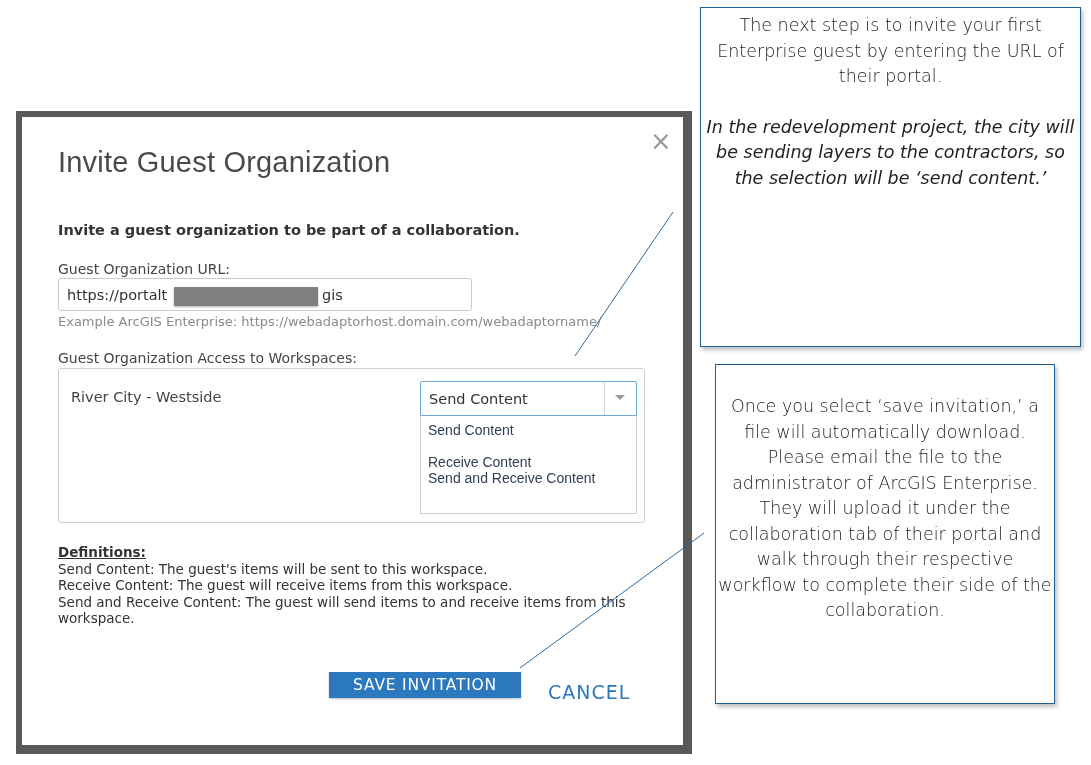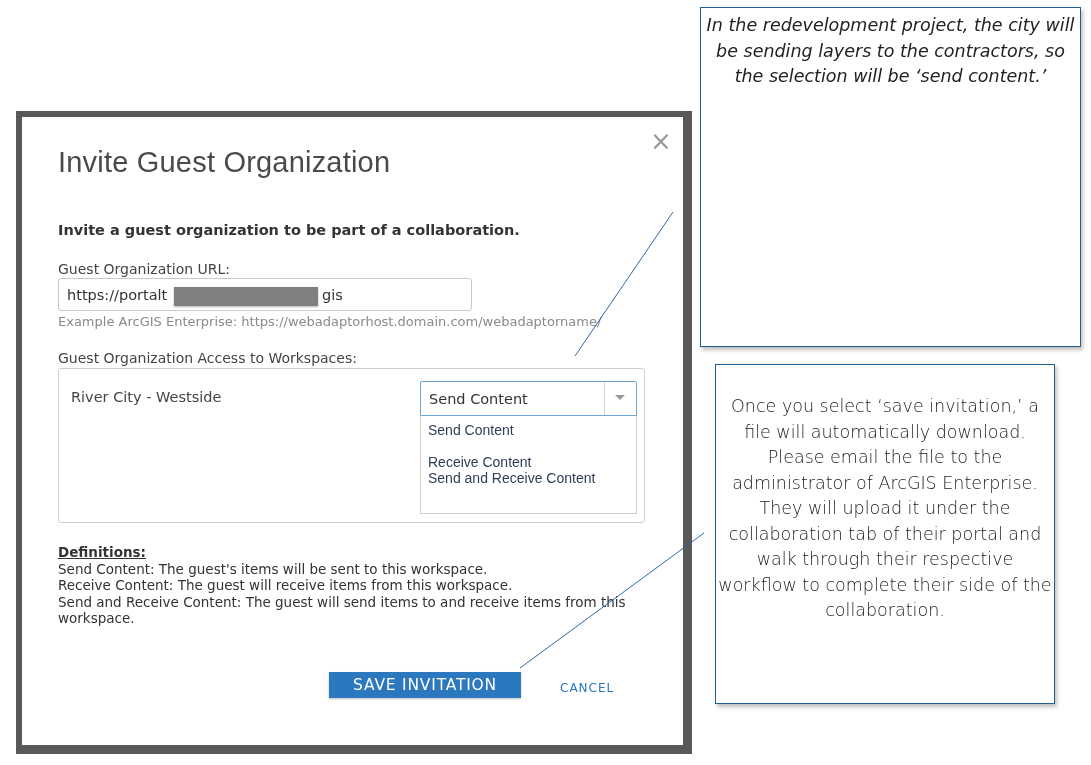--- a/index.html
+++ b/index.html
@@ -24,21 +24,21 @@
             box-sizing:border-box; background:#fff; cursor:pointer; }
   .select-val { position:absolute; left:8px; top:9px; font-size:14.5px; color:#333; }
   .select-sep { position:absolute; left:183px; top:0; width:1px; height:33px; background:#d4d4d4; }
   .select-caret { position:absolute; left:194px; top:13px; width:0; height:0; border-left:5px solid transparent; border-right:5px solid transparent; border-top:5px solid #999; }
   .menu { position:absolute; left:420px; top:416px; width:217px; height:98px; border:1px solid #cfcfcf; border-top:none; box-sizing:border-box; background:#fff; }
   .menu-item { position:absolute; left:7px; font-size:14px; color:#2f3f55; font-family:"Liberation Sans", sans-serif; cursor:pointer; }
   .defs { position:absolute; left:58px; top:544px; font-size:13.5px; color:#333; line-height:16.5px; width:580px; }
   .defs-h { font-weight:bold;text-decoration:underline; }
   .btn-save { position:absolute; left:329px; top:672px; width:192px; height:26px; background:#2b78be; color:#fff; font-size:15.5px;
               letter-spacing:0.8px; display:flex; align-items:center; justify-content:center; cursor:pointer; box-shadow:0 1px 2px rgba(0,0,0,.25); }
-  .btn-cancel { position:absolute; left:560px; top:681px; color:#2b78be; font-size:12px; letter-spacing:1px; cursor:pointer; }
+  .btn-cancel { position:absolute; left:548px; top:681px; color:#2b78be; font-size:19px; letter-spacing:1px; cursor:pointer; }
   .callout { position:absolute; background:#fff; border:1.5px solid #1f5f91; box-shadow:2px 3px 4px rgba(0,0,0,.25); box-sizing:border-box;
              text-align:center; color:#222; font-family:"DejaVu Sans", sans-serif; font-weight:300; }
   .c1 { left:700px; top:7px; width:381px; height:340px; font-size:17.5px; line-height:25.5px; padding-top:5px; }
   .c2 { left:715px; top:364px; width:340px; height:340px; font-size:17.5px; line-height:25.5px; padding-top:29px; }
   .c1 p, .c2 p { margin:0 0 25px 0; }
   .ital { font-style:italic; }
   svg.lines { position:absolute; left:0; top:0; width:1091px; height:765px; pointer-events:none; }
 </style>
 </head>
 <body>
@@ -80,18 +80,19 @@
 
 <div class="btn-save">SAVE INVITATION</div>
 <div class="btn-cancel">CANCEL</div>
 
 <svg class="lines">
   <line x1="673" y1="212" x2="575" y2="356" stroke="#2b6aa3" stroke-width="1"></line>
   <line x1="704" y1="533" x2="520" y2="668" stroke="#2b6aa3" stroke-width="1"></line>
 </svg>
 
 <div class="callout c1">
+  <p>The next step is to invite your first Enterprise guest by entering the URL of their portal.</p>
   <p class="ital">In the redevelopment project, the city will be sending layers to the contractors, so the selection will be ‘send content.’</p>
 </div>
 
 <div class="callout c2">
   <p>Once you select ‘save invitation,’ a file will automatically download. Please email the file to the administrator of ArcGIS Enterprise. They will upload it under the collaboration tab of their portal and walk through their respective workflow to complete their side of the collaboration.</p>
 </div>
 
 </body></html>

